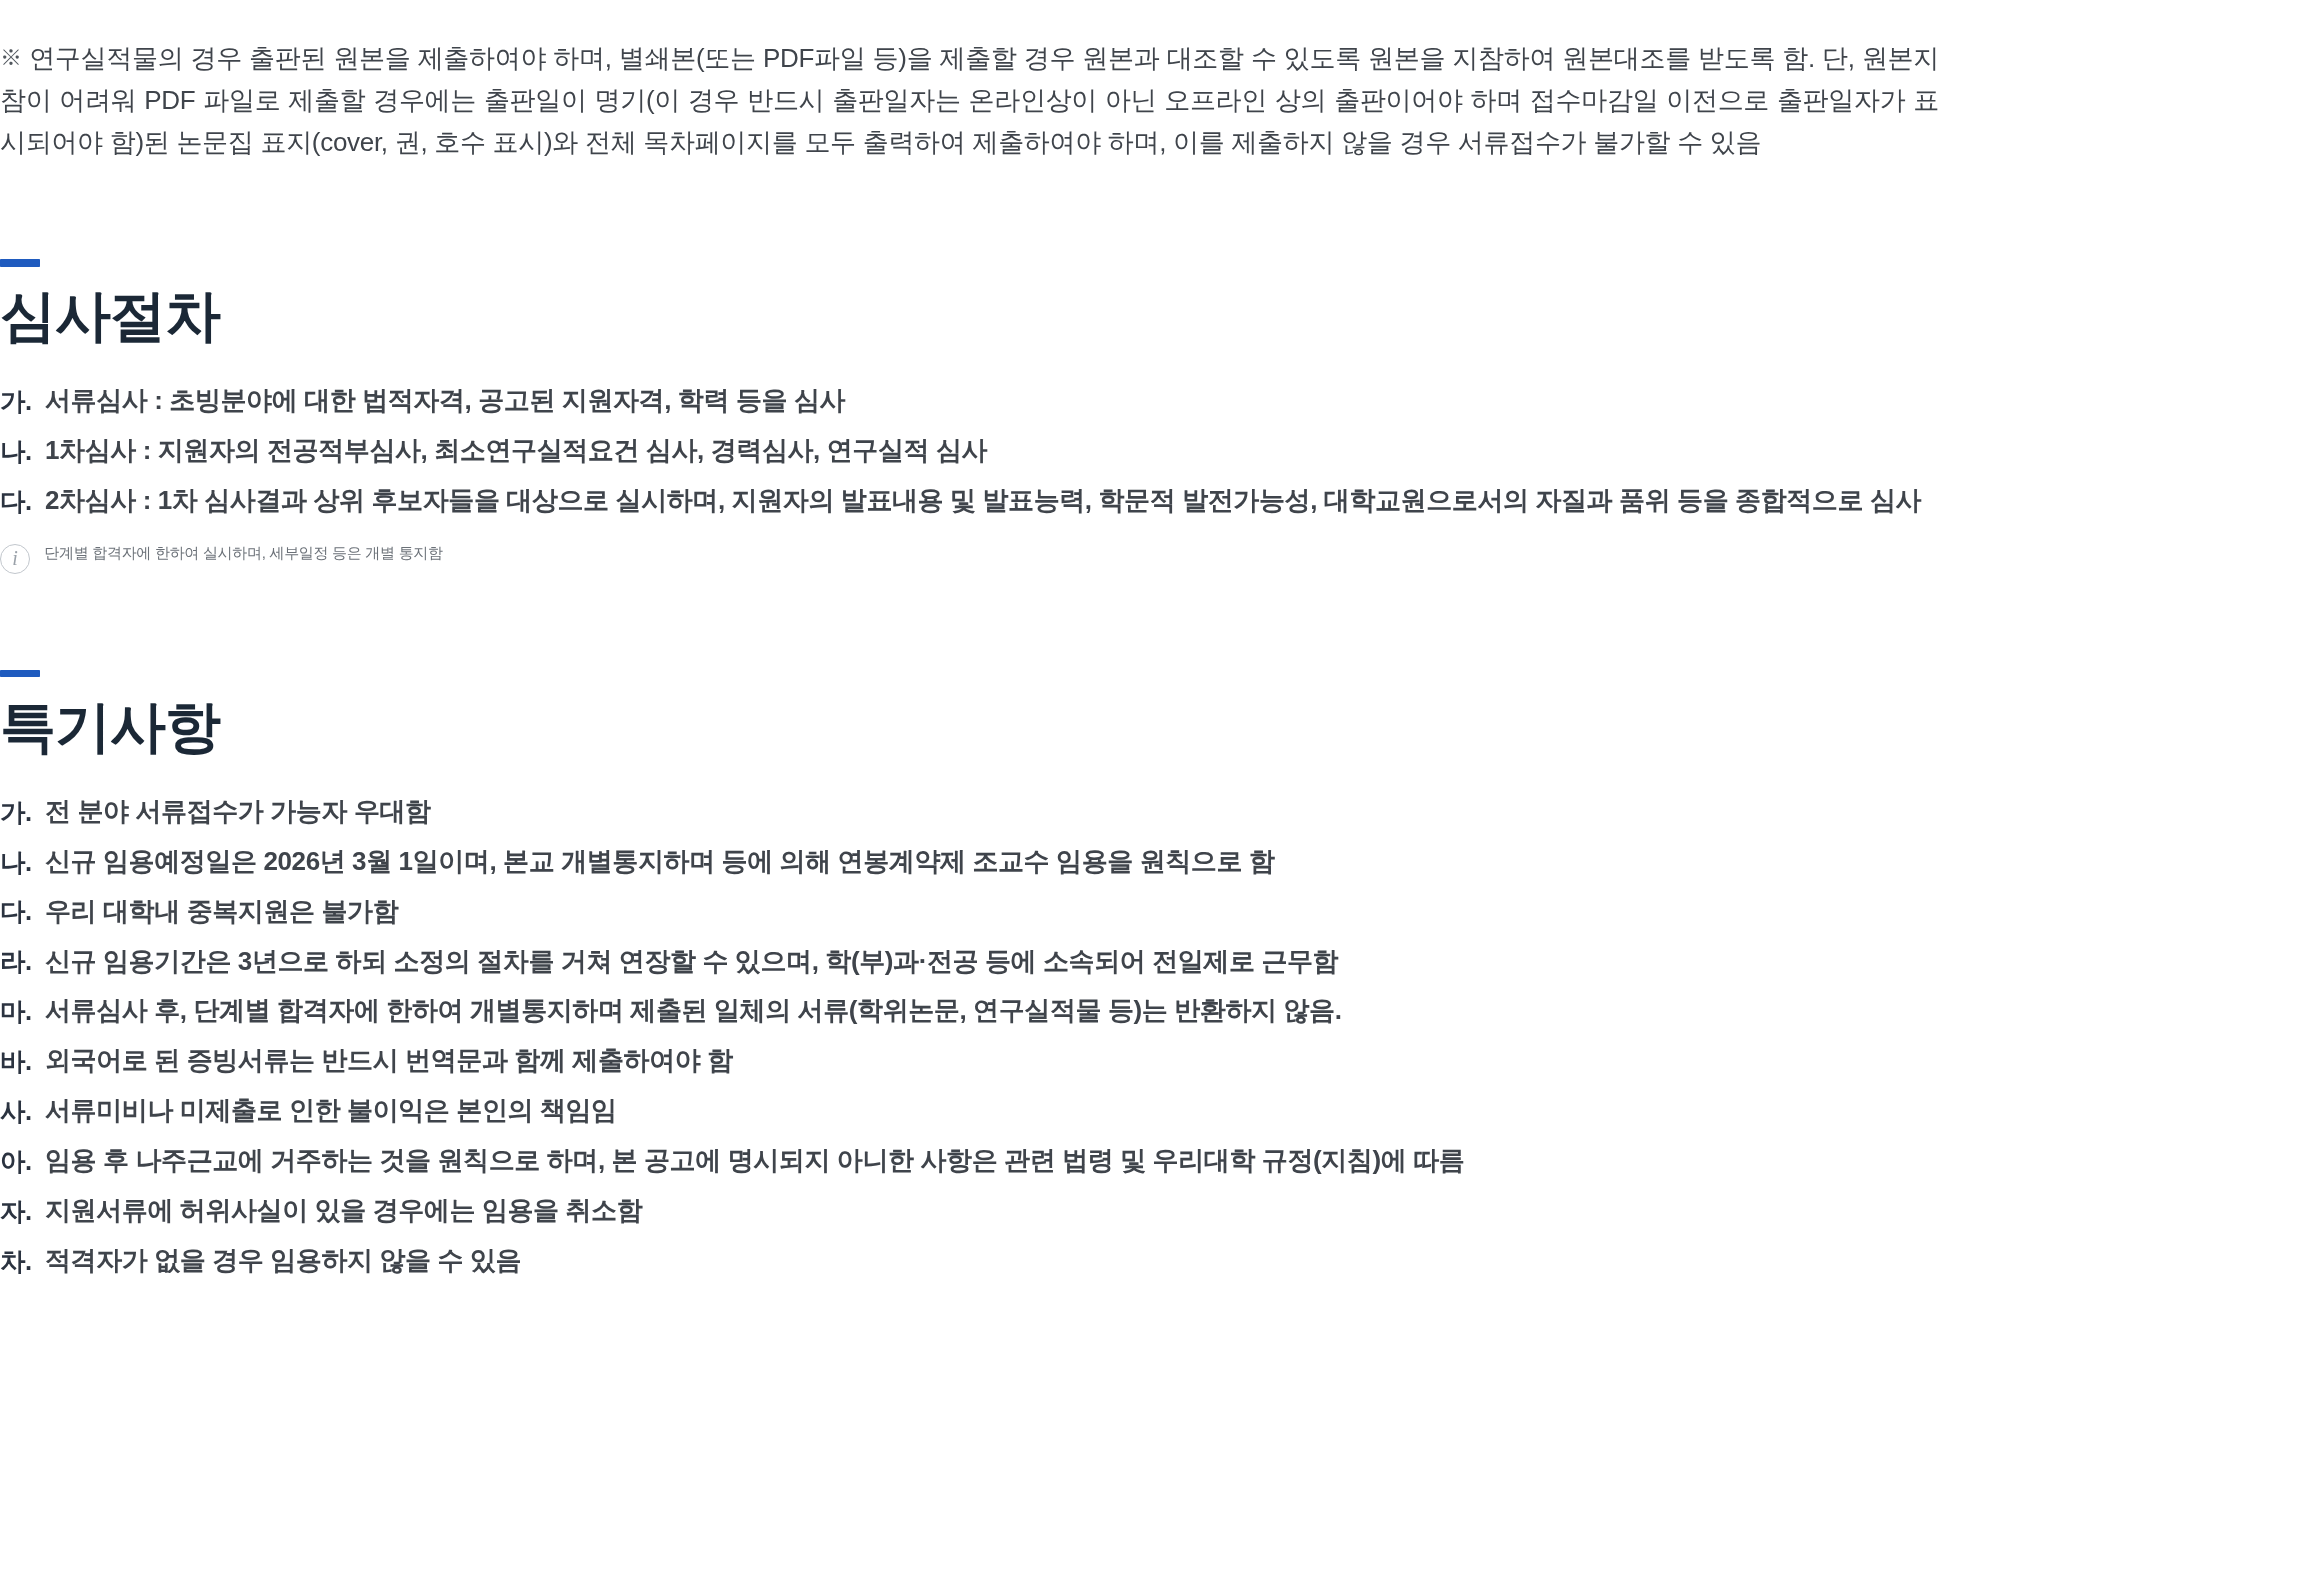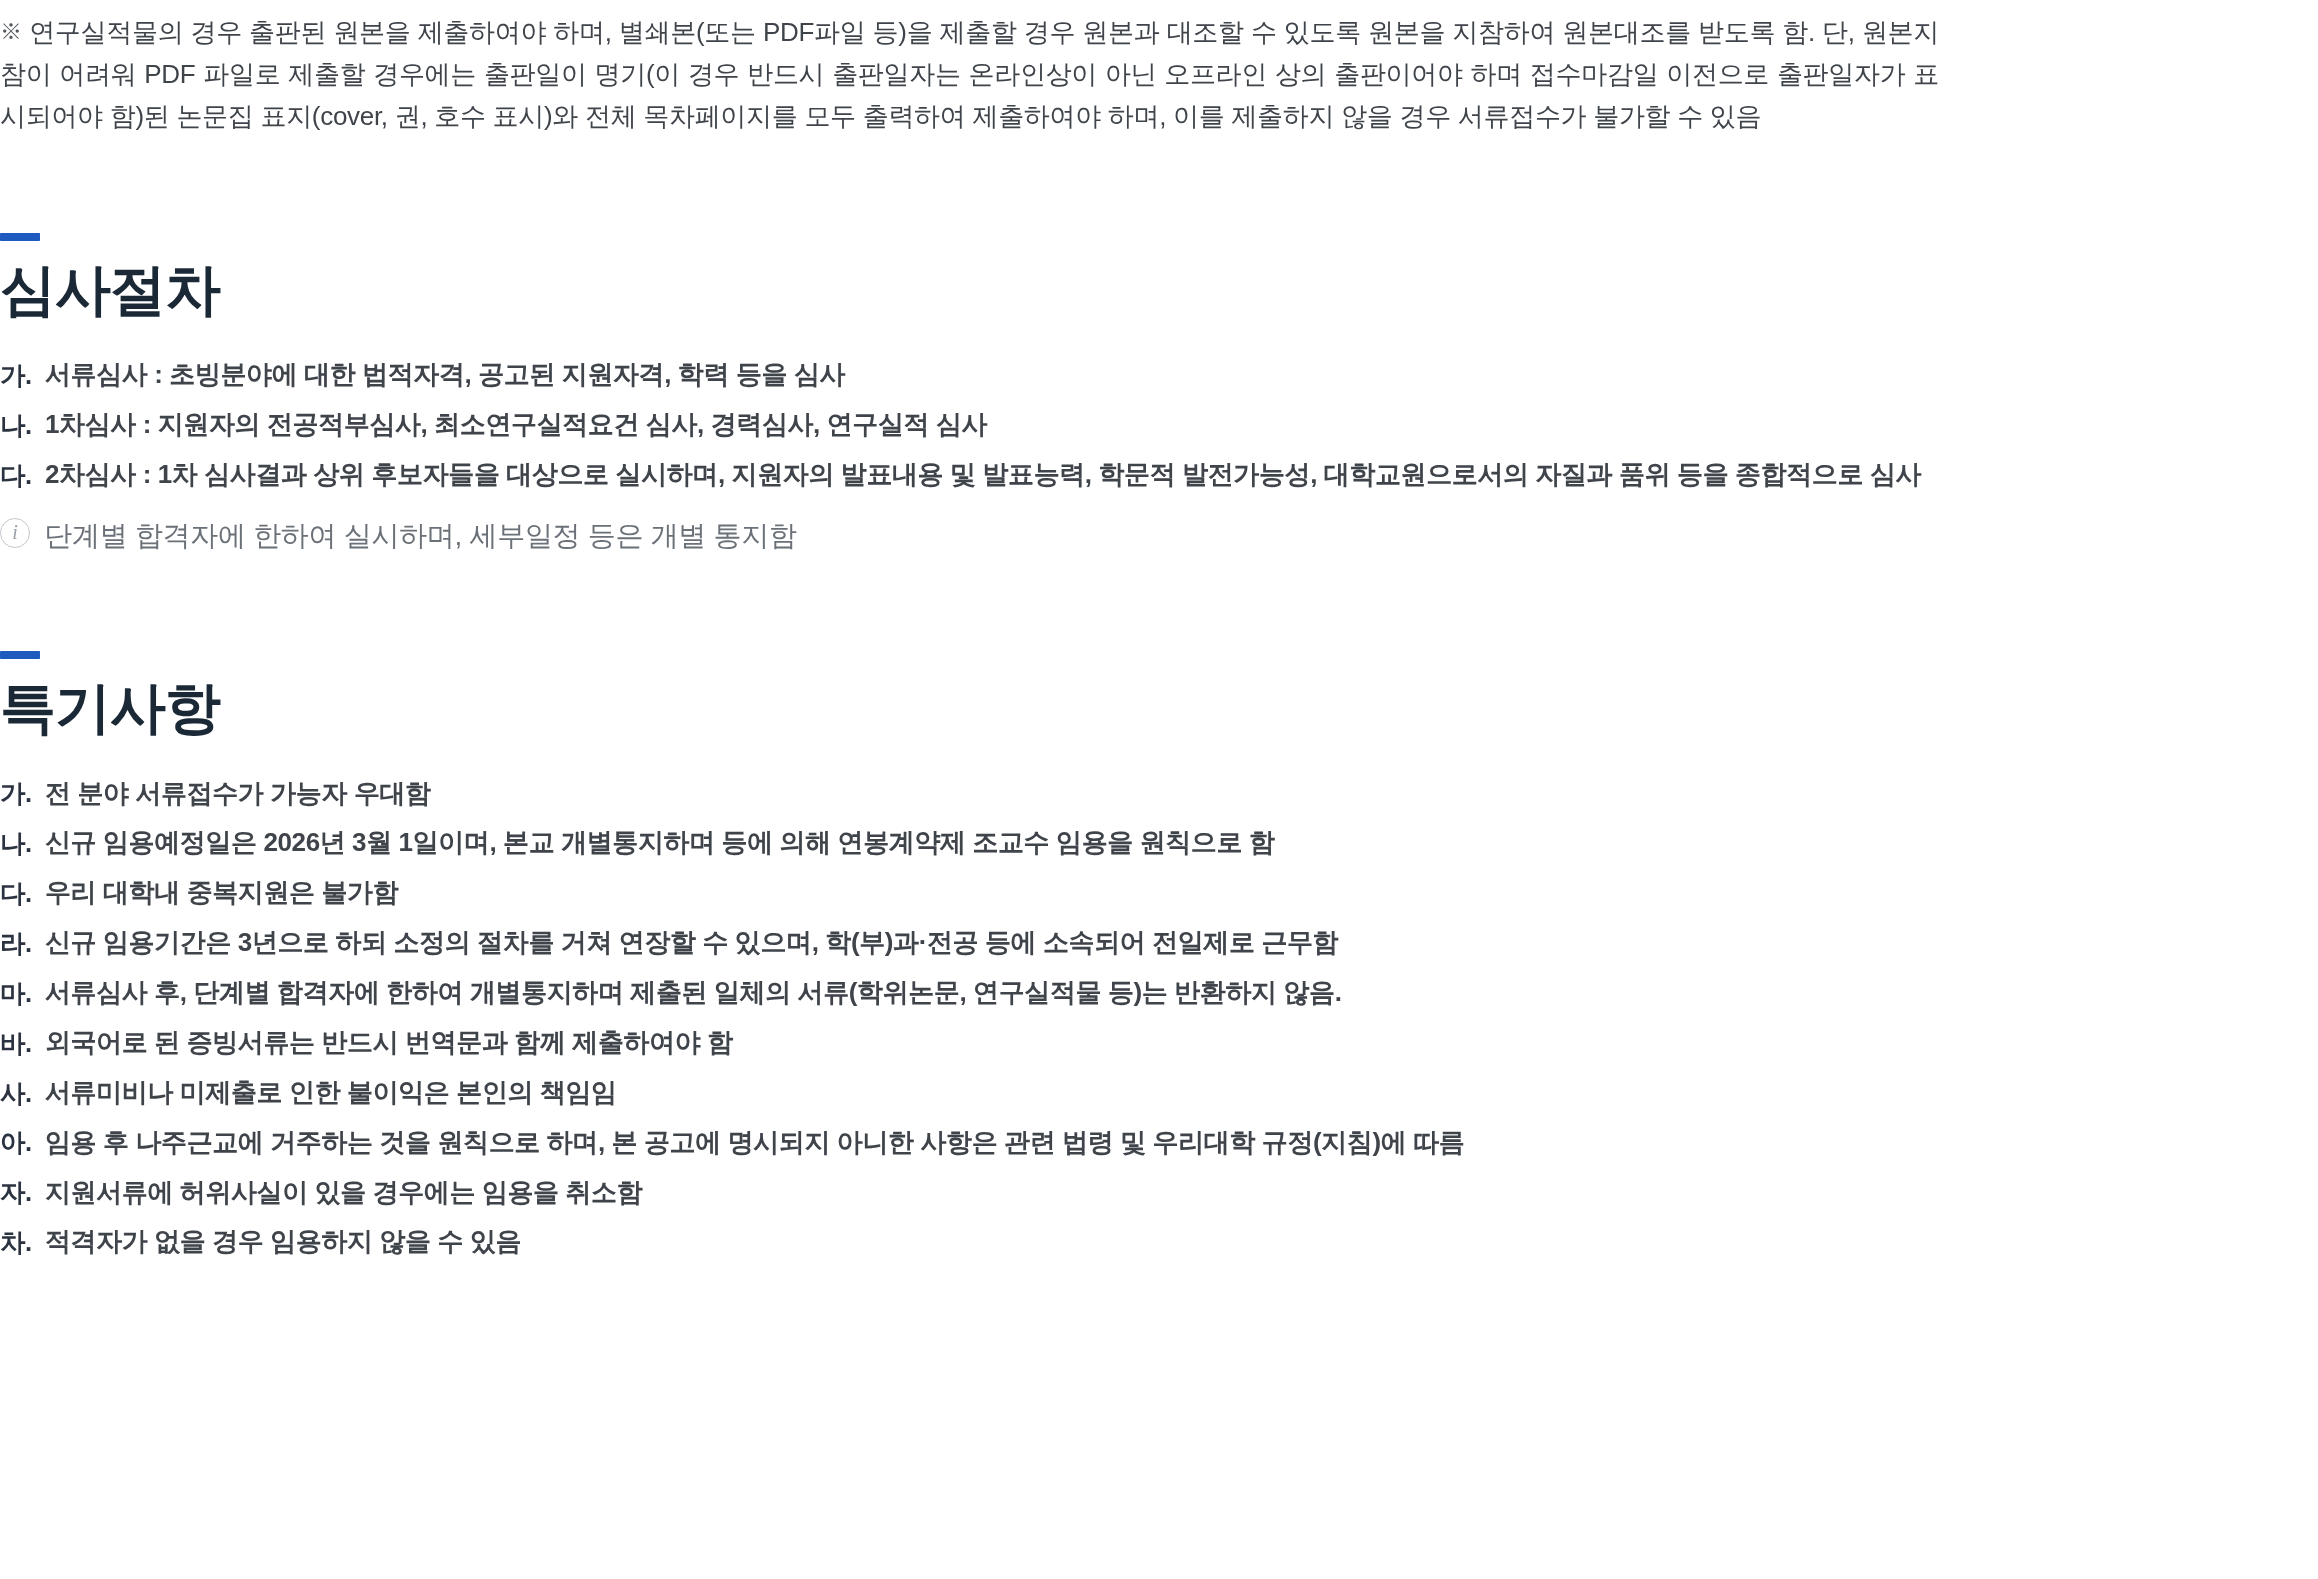--- a/index.html
+++ b/index.html
@@ -10,20 +10,21 @@
   body {
     font-family: "Liberation Sans", sans-serif;
     color: #3c4148;
     width: 2319px;
     -webkit-font-smoothing: antialiased;
   }
   .page {
     width: 2092px;
     box-sizing: border-box;
     padding: 0 0 0 0;
+    margin-top: 26px;
   }
   .inner {
     box-sizing: border-box;
     padding: 0px 57px 0 0px;
     margin-left: 0px;
   }
 
   
   .note-block {
     padding: 11px 96px 0 0;
@@ -113,21 +114,21 @@
     font-size: 20px;
     line-height: 27px;
     text-align: center;
     font-family: "Liberation Serif", serif;
     font-style: italic;
     margin-right: 14.3px;
     margin-top: 1.6px;
     box-sizing: border-box;
   }
   .info-text {
-    font-size: 28px;
+    font-size: 15px;
     color: #6b7178;
     letter-spacing: -0.3px;
     line-height: 1.4;
   }
 
   .spacer-lg { height: 37px; }
 </style>
 </head>
 <body>
 

